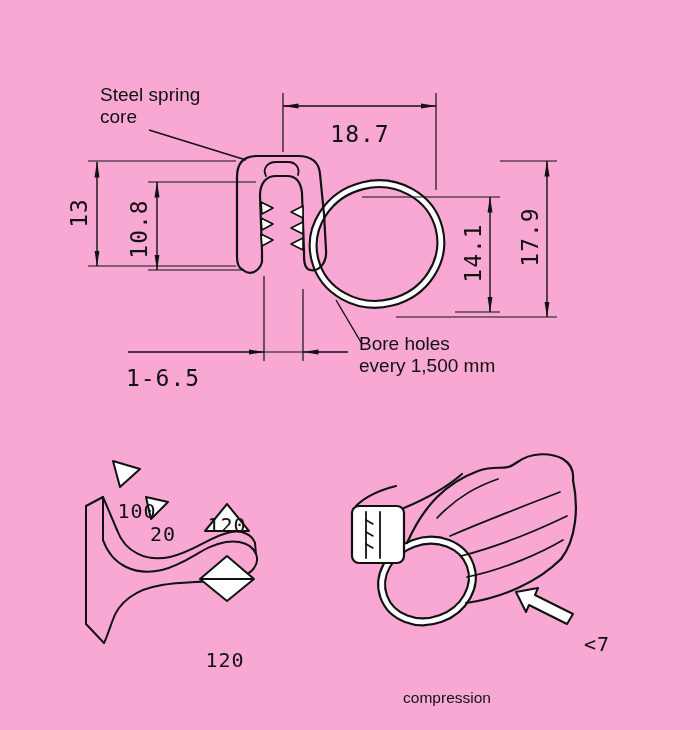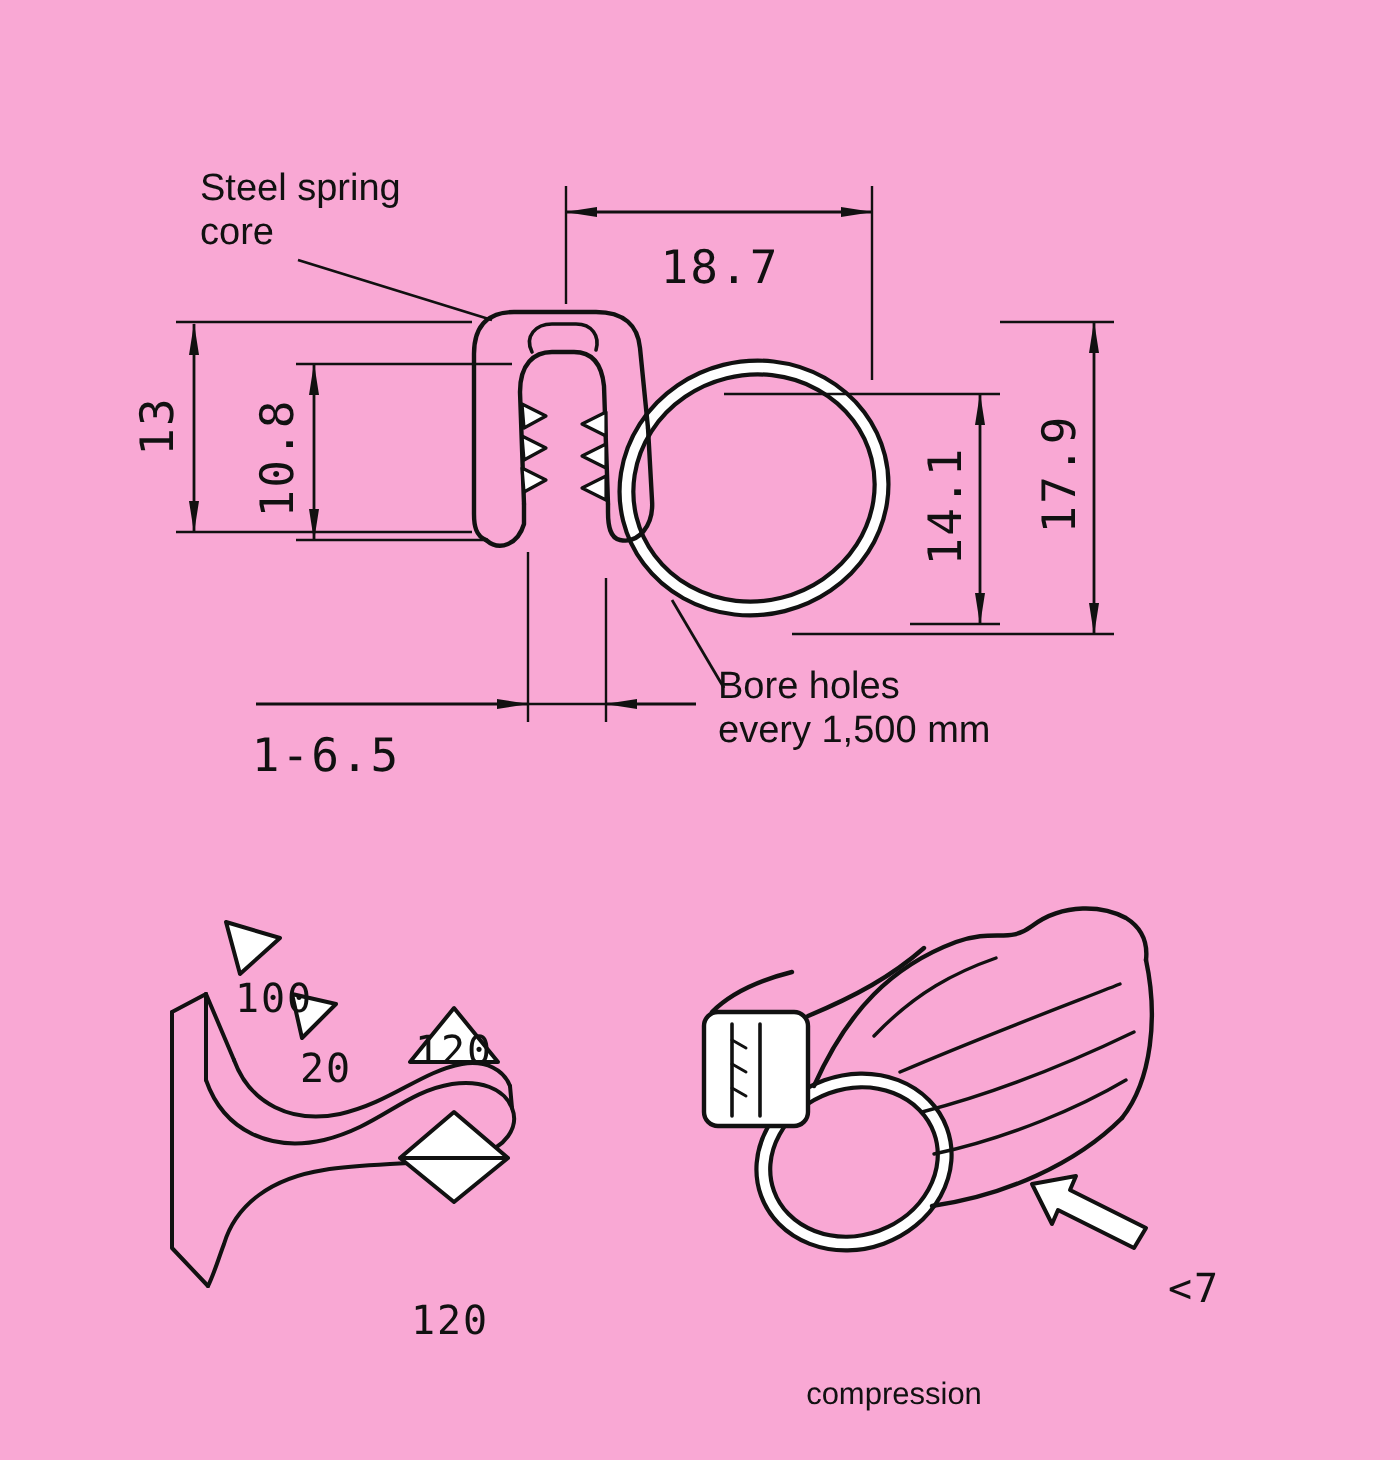--- a/index.html
+++ b/index.html
@@ -118,21 +118,21 @@
   <div class="lbl sans" style="left:100px;top:84px;width:130px;">Steel spring core</div>
   <div class="lbl sans" style="left:343px;top:333px;width:142px;margin-left:16px;">Bore holes every 1,500 mm</div>
 
   <div class="lbl dim ctr" style="left:360px;top:87px;">18.7</div>
   <div class="lbl dim rot" style="left:80px;top:213px;">13</div>
   <div class="lbl dim rot" style="left:140px;top:229px;">10.8</div>
   <div class="lbl dim rot" style="left:474px;top:253px;">14.1</div>
   <div class="lbl dim rot" style="left:531px;top:237px;">17.9</div>
   <div class="lbl dim ctr" style="left:163px;top:331px;">1-6.5</div>
 
-  <div class="lbl dims ctr" style="left:137px;top:452px;">100</div>
+  <div class="lbl dims ctr" style="left:137px;top:464px;">100</div>
   <div class="lbl dims ctr" style="left:163px;top:487px;">20</div>
   <div class="lbl dims ctr" style="left:227px;top:478px;">120</div>
   <div class="lbl dims ctr" style="left:225px;top:613px;">120</div>
 
   <div class="lbl dims ctr" style="left:597px;top:597px;">&lt;7</div>
   <div class="lbl sans small ctr" style="left:447px;top:650px;">compression</div>
 
 </div>
 
 </body></html>

